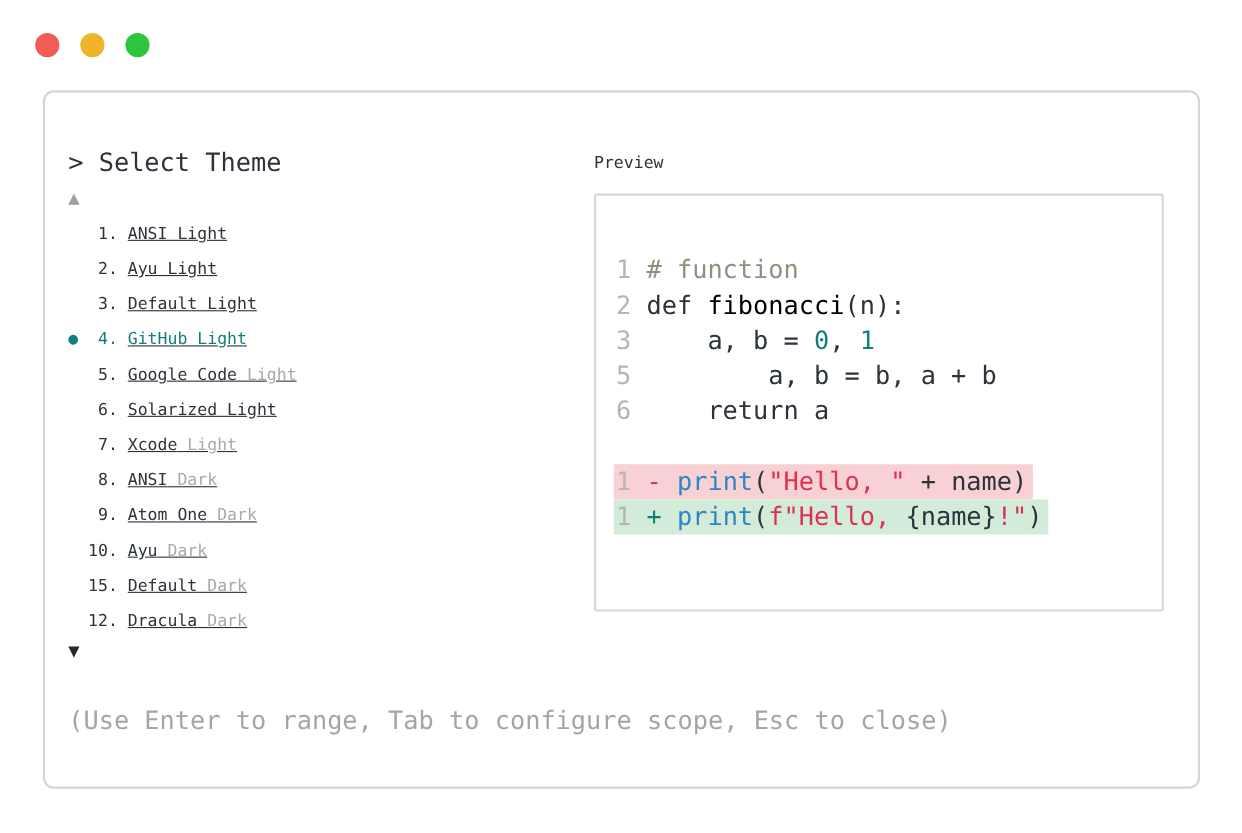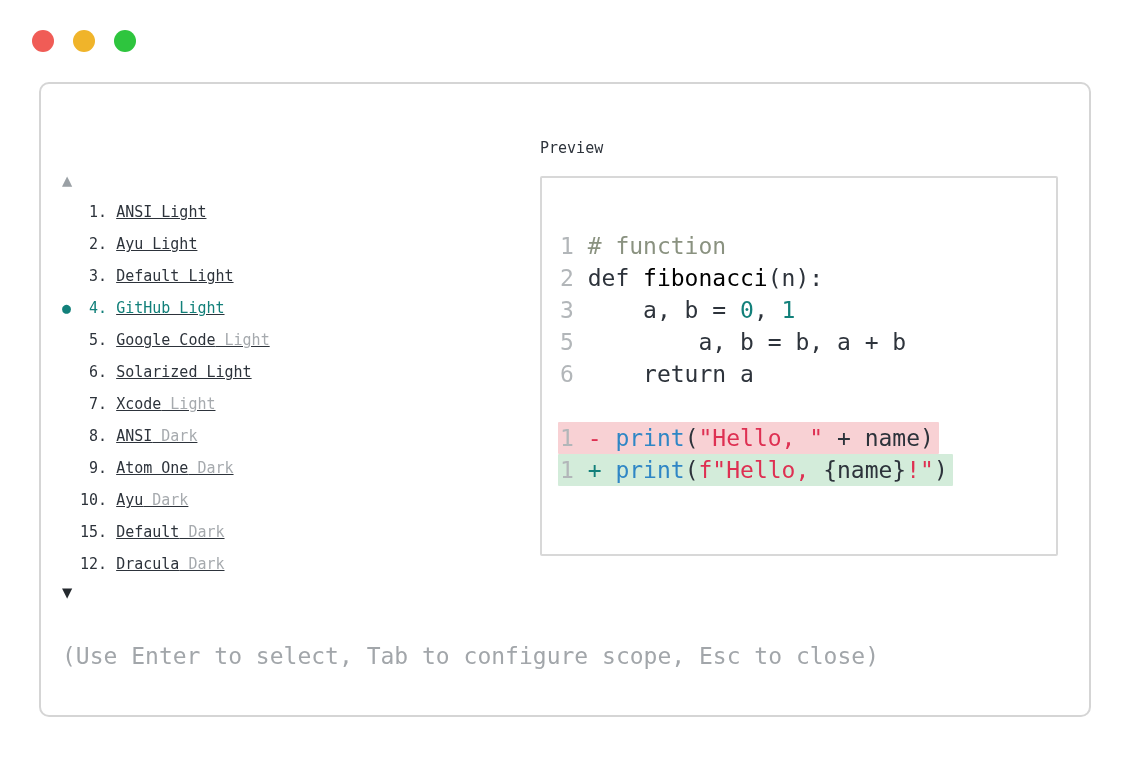--- a/index.html
+++ b/index.html
@@ -55,20 +55,21 @@
 <body>
 
 <div class="traffic">
   <div class="light red"></div>
   <div class="light yellow"></div>
   <div class="light green"></div>
 </div>
 
 <div class="window">
 
+  <div class="prompt">&gt; Select Theme</div>
   <div class="preview-title">Preview</div>
 
   <div class="scroll-ind scroll-up">▲</div>
 
   <div class="theme-list">
       <div class="list-row"><span class="marker"> </span><span class="num">1.</span><span class="label">ANSI Light</span></div>
       <div class="list-row"><span class="marker"> </span><span class="num">2.</span><span class="label">Ayu Light</span></div>
       <div class="list-row"><span class="marker"> </span><span class="num">3.</span><span class="label">Default Light</span></div>
       <div class="list-row selected"><span class="marker">●</span><span class="num">4.</span><span class="label">GitHub Light</span></div>
       <div class="list-row"><span class="marker"> </span><span class="num">5.</span><span class="label">Google Code</span><span class="muted"> Light</span></div>
@@ -76,21 +77,21 @@
       <div class="list-row"><span class="marker"> </span><span class="num">7.</span><span class="label">Xcode</span><span class="muted"> Light</span></div>
       <div class="list-row"><span class="marker"> </span><span class="num">8.</span><span class="label">ANSI</span><span class="muted"> Dark</span></div>
       <div class="list-row"><span class="marker"> </span><span class="num">9.</span><span class="label">Atom One</span><span class="muted"> Dark</span></div>
       <div class="list-row"><span class="marker"> </span><span class="num">10.</span><span class="label">Ayu</span><span class="muted"> Dark</span></div>
       <div class="list-row"><span class="marker"> </span><span class="num">15.</span><span class="label">Default</span><span class="muted"> Dark</span></div>
       <div class="list-row"><span class="marker"> </span><span class="num">12.</span><span class="label">Dracula</span><span class="muted"> Dark</span></div>
     </div>
 
   <div class="scroll-ind scroll-down">▼</div>
 
-  <div class="help">(Use Enter to select, Tab to configure scope, Esc to close)</div>
+  <div class="help">(Use Enter to range, Tab to configure scope, Esc to close)</div>
 
   <div class="preview-box">
     <div id="code-area">
         <div class="code-line"><span class="line-inner"><span class="ln">1</span><span class="c-comment"># function</span></span></div>
         <div class="code-line"><span class="line-inner"><span class="ln">2</span><span class="c-plain">def </span><span class="c-function">fibonacci</span><span class="c-plain">(n):</span></span></div>
         <div class="code-line"><span class="line-inner"><span class="ln">3</span><span class="c-plain">    a, b = </span><span class="c-number">0</span><span class="c-plain">, </span><span class="c-number">1</span></span></div>
         <div class="code-line"><span class="line-inner"><span class="ln">5</span><span class="c-plain">        a, b = b, a + b</span></span></div>
         <div class="code-line"><span class="line-inner"><span class="ln">6</span><span class="c-plain">    return a</span></span></div>
         <div class="code-line"><span class="line-inner"></span></div>
         <div class="code-line"><span class="line-inner bg-removed"><span class="ln">1</span><span class="c-string">- </span><span class="c-builtin">print</span><span class="c-plain">(</span><span class="c-string">"Hello, "</span><span class="c-plain"> + name)</span></span></div>

